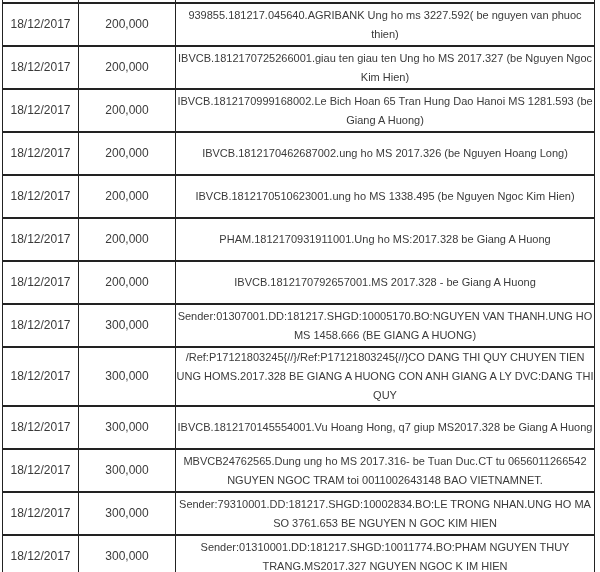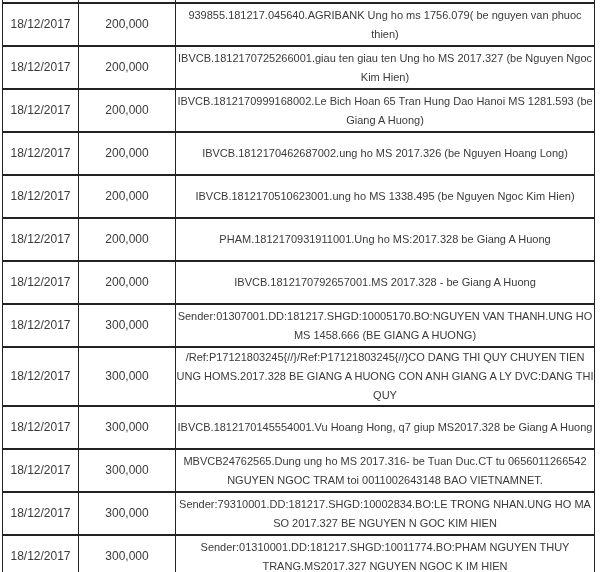--- a/index.html
+++ b/index.html
@@ -66,21 +66,21 @@
     <tbody id="table-body">
       <tr class="sliver-top">
         <td class="cell-date"></td>
         <td class="cell-amount"></td>
         <td class="cell-description"></td>
       </tr>
 
       <tr class="data-row">
           <td class="cell-date">18/12/2017</td>
           <td class="cell-amount">200,000</td>
-          <td class="cell-description">939855.181217.045640.AGRIBANK Ung ho ms 1756.079( be nguyen van phuoc thien)</td>
+          <td class="cell-description">939855.181217.045640.AGRIBANK Ung ho ms 3227.592( be nguyen van phuoc thien)</td>
         </tr>
         <tr class="data-row">
           <td class="cell-date">18/12/2017</td>
           <td class="cell-amount">200,000</td>
           <td class="cell-description">IBVCB.1812170725266001.giau ten giau ten Ung ho MS 2017.327 (be Nguyen Ngoc Kim Hien)</td>
         </tr>
         <tr class="data-row">
           <td class="cell-date">18/12/2017</td>
           <td class="cell-amount">200,000</td>
           <td class="cell-description">IBVCB.1812170999168002.Le Bich Hoan 65 Tran Hung Dao Hanoi MS 1281.593 (be Giang A Huong)</td>
@@ -121,21 +121,21 @@
           <td class="cell-description">IBVCB.1812170145554001.Vu Hoang Hong, q7 giup MS2017.328 be Giang A Huong</td>
         </tr>
         <tr class="data-row">
           <td class="cell-date">18/12/2017</td>
           <td class="cell-amount">300,000</td>
           <td class="cell-description">MBVCB24762565.Dung ung ho MS 2017.316- be Tuan Duc.CT tu 0656011266542 NGUYEN NGOC TRAM toi 0011002643148 BAO VIETNAMNET.</td>
         </tr>
         <tr class="data-row">
           <td class="cell-date">18/12/2017</td>
           <td class="cell-amount">300,000</td>
-          <td class="cell-description">Sender:79310001.DD:181217.SHGD:10002834.BO:LE TRONG NHAN.UNG HO MA SO 2017.327 BE NGUYEN N GOC KIM HIEN</td>
+          <td class="cell-description">Sender:79310001.DD:181217.SHGD:10002834.BO:LE TRONG NHAN.UNG HO MA SO 3761.653 BE NGUYEN N GOC KIM HIEN</td>
         </tr>
         <tr class="data-row">
           <td class="cell-date">18/12/2017</td>
           <td class="cell-amount">300,000</td>
           <td class="cell-description">Sender:01310001.DD:181217.SHGD:10011774.BO:PHAM NGUYEN THUY TRANG.MS2017.327 NGUYEN NGOC K IM HIEN</td>
         </tr>
     </tbody>
   </table>
 </div>
 

